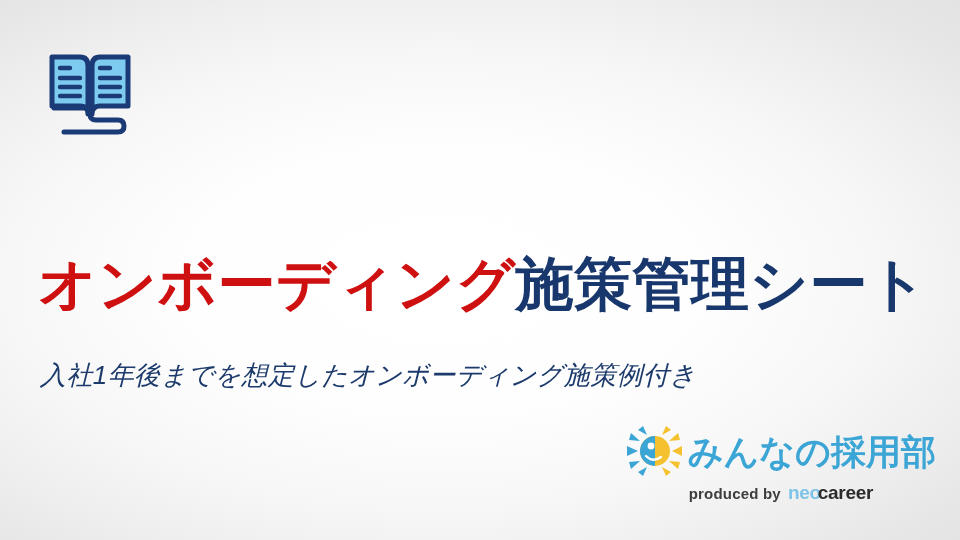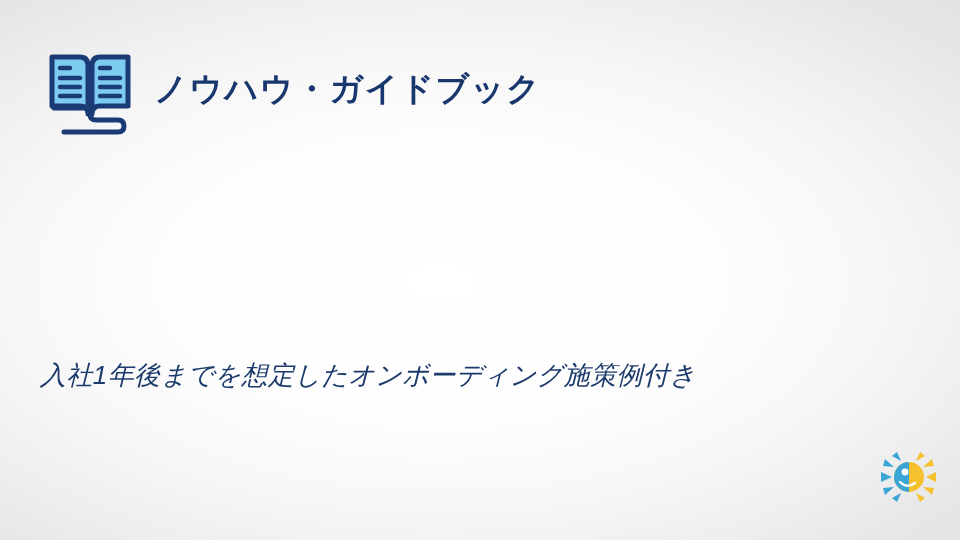--- a/index.html
+++ b/index.html
@@ -173,24 +173,26 @@
           <line x1="56" y1="24" x2="66" y2="24"></line>
           <line x1="56" y1="34" x2="76" y2="34"></line>
           <line x1="56" y1="43" x2="76" y2="43"></line>
           <line x1="56" y1="52" x2="76" y2="52"></line>
         </g>
 
         <path d="M10 64 H40 Q46 64 46 70 Q46 76 52 76 H74 Q80 76 80 82 Q80 88 74 88 H20" fill="none" stroke="#1b3b77" stroke-width="5" stroke-linecap="round" stroke-linejoin="round"></path>
       </svg>
     </span>
 
-    <span class="eyebrow-text">ノウハウ・ガイドブック</span>
   </div>
 
 
+  <div class="headline-2">
+    <span class="hl-red">オンボーディング</span><span class="hl-navy">施策管理シート</span>
+  </div>
 
   <div class="subtitle">入社1年後までを想定したオンボーディング施策例付き</div>
 
   <div class="logo-lockup">
 
     <div class="logo-main">
 
       <span class="sun-mark-wrap">
         <svg class="sun-mark" viewBox="0 0 56 50" xmlns="http://www.w3.org/2000/svg" aria-hidden="true">
 
@@ -212,18 +214,23 @@
 
           <circle cx="29" cy="25" r="15" fill="#f5c12e"></circle>
           <path d="M29 10 A15 15 0 0 0 29 40 Z" fill="#3ba5d6"></path>
 
           <path d="M29 10 A15 15 0 0 1 29 40 A10 10 0 0 0 29 10 Z" fill="#f5c12e"></path>
           <circle cx="25" cy="20" r="3.4" fill="#ffffff"></circle>
           <path d="M20 30 Q27 37 35 31" fill="none" stroke="#ffffff" stroke-width="2.4" stroke-linecap="round"></path>
         </svg>
       </span>
 
+      <span class="logo-wordmark">みんなの採用部</span>
     </div>
 
+    <div class="logo-sub">
+      <span class="produced-by">produced by</span>
+      <span><span class="neo">neo</span><span class="career">career</span></span>
+    </div>
 
   </div>
 
 </div>
 
 </body></html>

